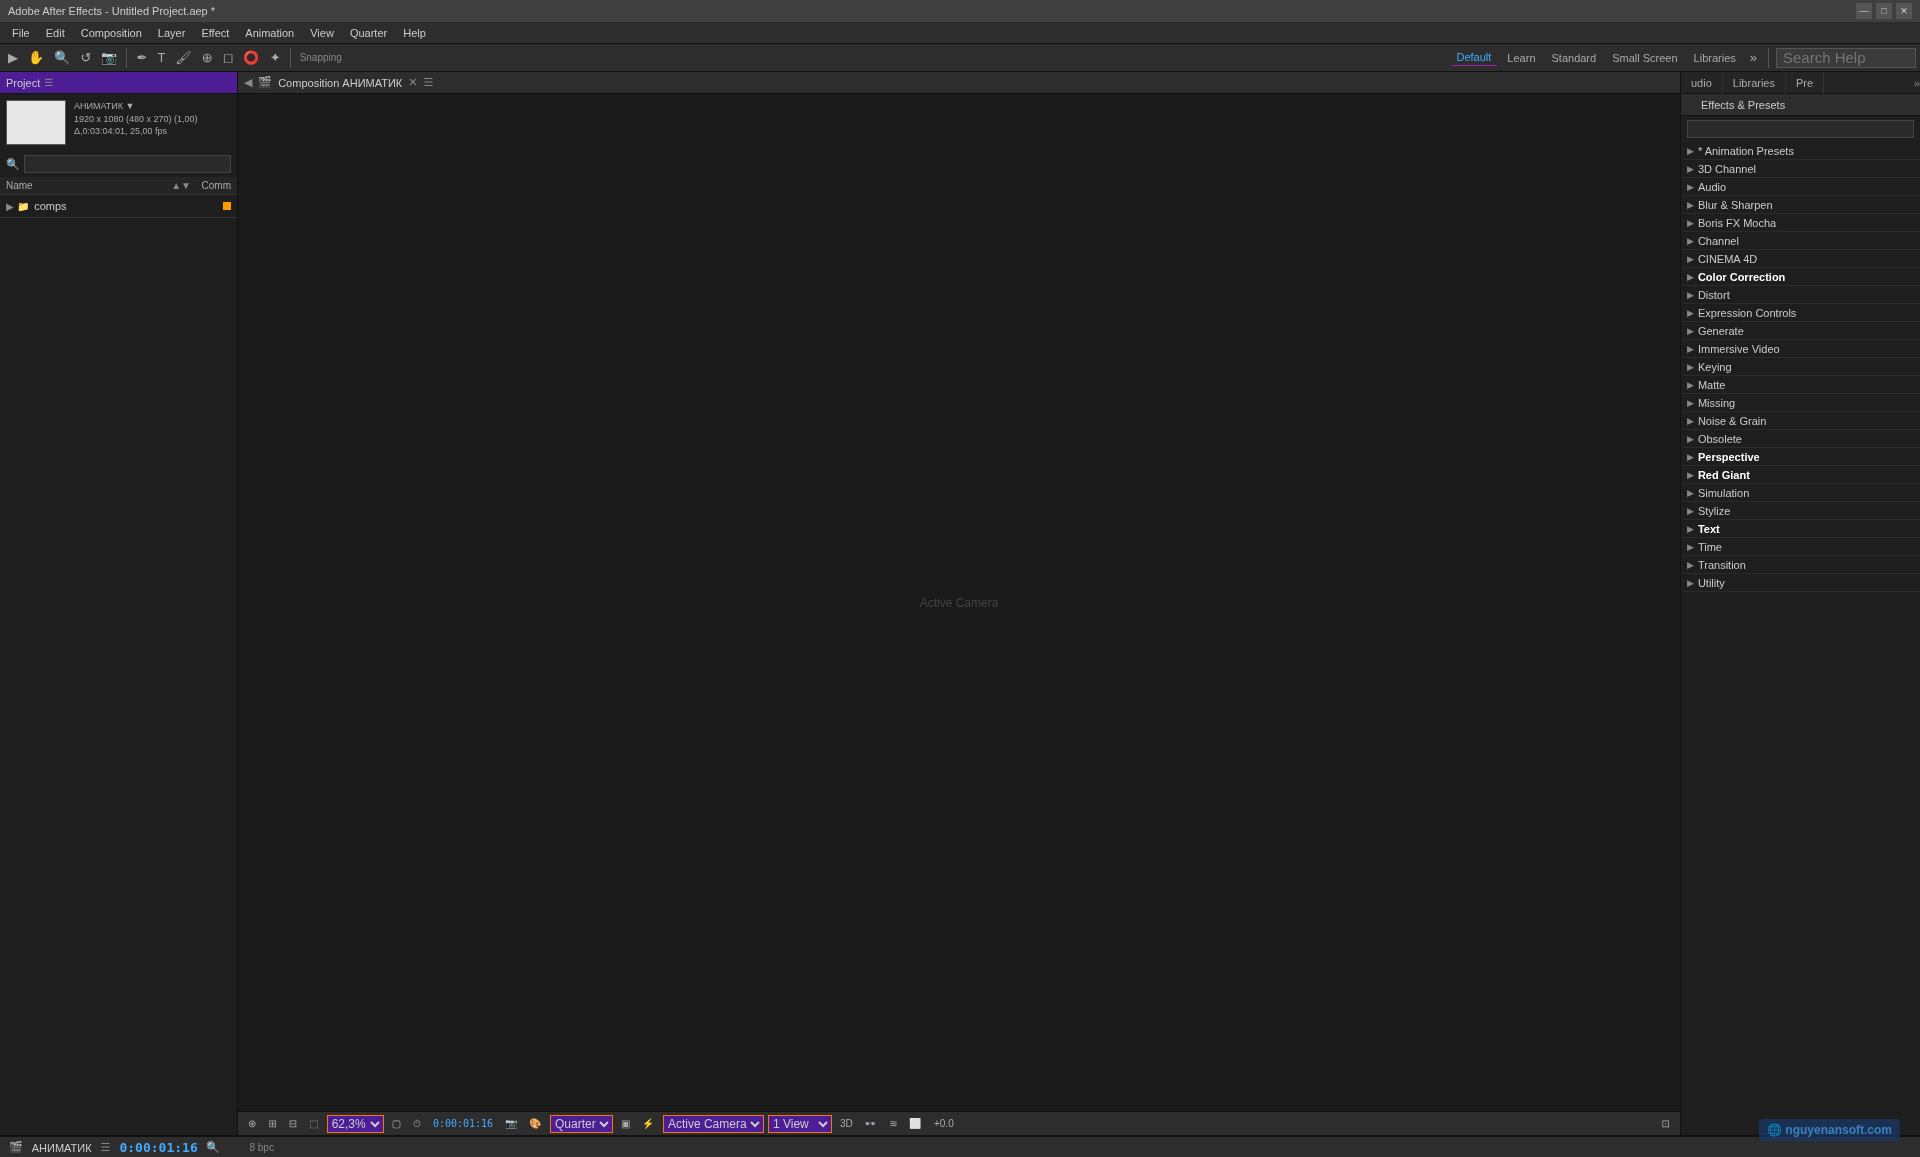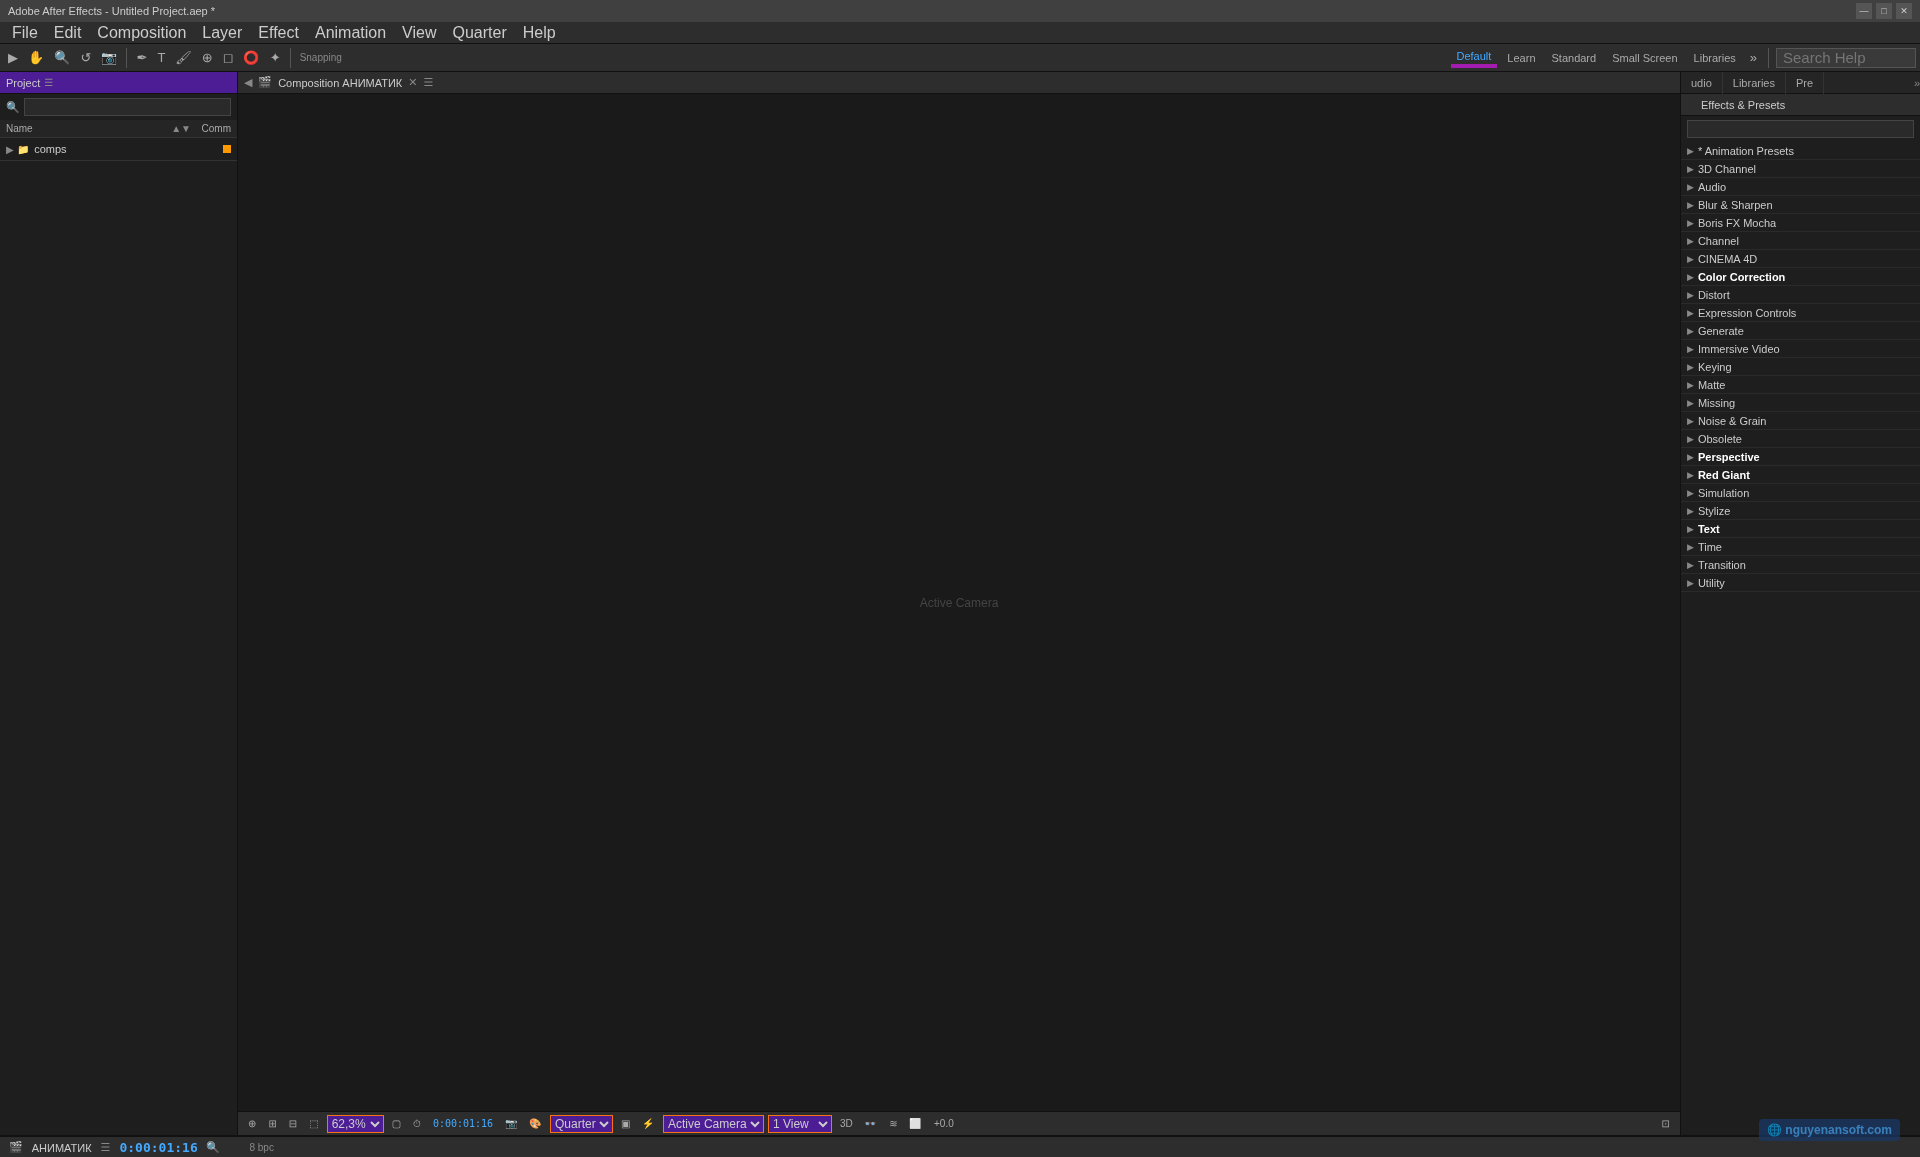--- a/index.html
+++ b/index.html
@@ -5,29 +5,29 @@
     * { margin: 0; padding: 0; box-sizing: border-box; }
     body { background: #1e1e1e; color: #cccccc; font-family: 'Segoe UI', Arial, sans-serif; font-size: 11px; overflow: hidden; width: 1920px; height: 1157px; }
 
     
     #title-bar { background: #404040; height: 22px; display: flex; align-items: center; padding: 0 8px; justify-content: space-between; }
     #title-bar .win-controls { display: flex; gap: 4px; }
     #title-bar .win-btn { width: 16px; height: 16px; background: #555; border: none; color: #ccc; font-size: 9px; cursor: pointer; display: flex; align-items: center; justify-content: center; }
 
     
     #menu-bar { background: #2d2d2d; height: 22px; display: flex; align-items: center; padding: 0 4px; border-bottom: 1px solid #111; }
-    .menu-item { padding: 2px 8px; color: #cccccc; font-size: 16px; cursor: pointer; }
+    .menu-item { padding: 2px 8px; color: #cccccc; font-size: 11px; cursor: pointer; }
 
     
     #toolbar { background: #2d2d2d; height: 28px; display: flex; align-items: center; padding: 0 4px; border-bottom: 1px solid #111; gap: 2px; }
     .toolbar-btn { background: transparent; border: none; color: #aaa; font-size: 13px; cursor: pointer; padding: 2px 4px; height: 22px; display: flex; align-items: center; justify-content: center; }
     .toolbar-sep { width: 1px; height: 20px; background: #555; margin: 0 3px; }
     .toolbar-right { margin-left: auto; display: flex; align-items: center; gap: 4px; }
     .workspace-btn { background: transparent; border: none; color: #aaa; font-size: 11px; cursor: pointer; padding: 2px 6px; }
-    .workspace-btn.active { color: #4af; border-bottom: 4px solid #a21caf; }
+    .workspace-btn.active { color: #4af; border-bottom: 1px solid #a21caf; }
     .search-box { background: #3a3a3a; border: 1px solid #555; color: #ccc; padding: 2px 6px; font-size: 15px; width: 140px; height: 20px; }
 
     
     #main-layout { display: flex; height: calc(1157px - 22px - 22px - 28px - 22px); }
 
     
     #left-panel { width: 238px; background: #1e1e1e; border-right: 1px solid #111; display: flex; flex-direction: column; }
     #project-panel { flex: 0 0 auto; border-bottom: 1px solid #333; }
     .panel-header { background: #4c1d95; height: 22px; display: flex; align-items: center; padding: 0 6px; border-bottom: 1px solid #111; gap: 4px; }
     .panel-icon-btn { background: transparent; border: none; color: #888; cursor: pointer; font-size: 10px; }
@@ -140,20 +140,28 @@
   </div>
 </div>
 
 <div id="main-layout">
 
   <div id="left-panel">
     <div id="project-panel">
       <div class="panel-header">
         <span>Project</span>
         <button class="panel-icon-btn">☰</button>
+      </div>
+      <div class="thumbnail-area">
+        <div class="thumb"></div>
+        <div class="thumb-info">
+          <div>АНИМАТИК ▼</div>
+          <div>1920 x 1080 (480 x 270) (1,00)</div>
+          <div>Δ,0:03:04:01, 25,00 fps</div>
+        </div>
       </div>
       <div class="search-row">
         <span>🔍</span>
         <input class="proj-search" type="text" style="">
       </div>
       <div class="col-headers">
         <span class="col-name">Name</span>
         <button class="panel-icon-btn">▲</button>
         <button class="panel-icon-btn">▼</button>
         <span class="col-comm">Comm</span>

